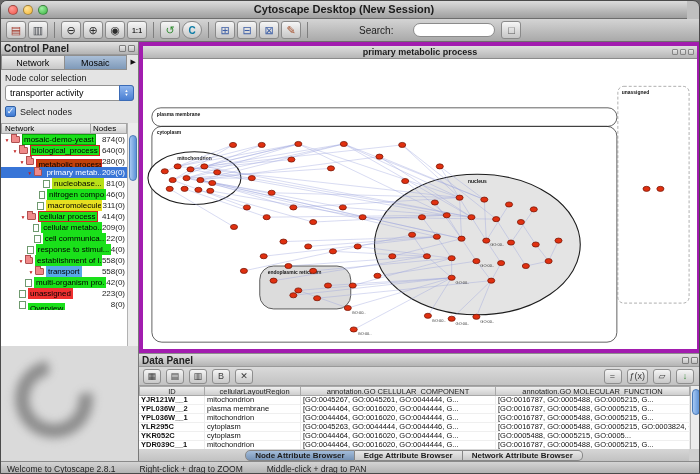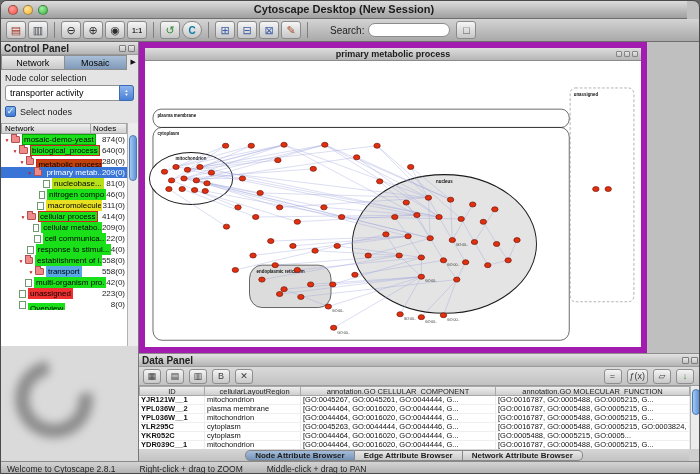--- a/index.html
+++ b/index.html
@@ -13,21 +13,21 @@
   .tl.red{background:radial-gradient(circle at 35% 30%,#ff9d97,#f1544a)}
   .tl.yel{background:radial-gradient(circle at 35% 30%,#ffe39a,#f5b733)}
   .tl.grn{background:radial-gradient(circle at 35% 30%,#9ef0a1,#38b23f)}
   
   .toolbar{position:absolute;left:0;top:18px;right:0;height:23px;background:linear-gradient(#d4d4d4,#a9a9a9);border-bottom:1px solid #6f6f6f;display:flex;align-items:center;padding:0 5px}
   .tbicons{display:flex;align-items:center;gap:2px}
   .tbtn{width:20px;height:18px;border:1px solid #8a8a8a;border-radius:3px;background:linear-gradient(#f6f6f6,#c6c6c6);display:flex;align-items:center;justify-content:center;font-size:11px;cursor:default}
   .tbtn.small{font-size:7px;font-weight:bold}
   .tbtn.round{border-radius:9px;font-weight:bold;font-size:10px}
   .tsep{width:1px;height:16px;background:#7f7f7f;margin:0 4px}
-  .searchwrap{display:flex;align-items:center;gap:4px;margin-left:18px}
+  .searchwrap{display:flex;align-items:center;gap:20px;margin-left:47px}
   .slabel{font-size:10px;color:#1d1d1d}
   .sinput{width:82px;height:14px;border:1px solid #8b8b8b;border-radius:7px;font-size:9px;padding:0 6px;background:#fff;outline:none}
   
   .cpanel{position:absolute;left:0;top:41px;width:138px;height:419px;background:#e4e4e4;border-right:1px solid #787878}
   .phead{position:absolute;left:0;top:0;right:0;height:13px;background:linear-gradient(#e2e2e2,#b4b4b4);border-bottom:1px solid #9a9a9a;display:flex;justify-content:space-between;align-items:center;padding:0 3px}
   .phtitle{font-size:10px;font-weight:bold;color:#222}
   .pbtns{display:flex;gap:2px}
   .pbtn{width:7px;height:7px;border:1px solid #7d7d7d;background:linear-gradient(#e9e9e9,#c2c2c2);border-radius:1px}
   .cptabs{position:absolute;left:0;top:13px;right:11px;height:15px;display:flex}
   .cptab{flex:1;font-size:9px;text-align:center;line-height:14px;background:linear-gradient(#ececec,#c8c8c8);border:1px solid #8e8e8e;border-left:none;overflow:hidden;white-space:nowrap}
@@ -56,21 +56,21 @@
   .tfile{width:7px;height:8px;background:#fff;border:1px solid #6f9a6f}
   .tchip{font-size:8px;line-height:9px;color:#000;padding:0 1px;border:1px solid transparent;white-space:nowrap;overflow:hidden;max-width:84px}
   .trow.sel .tchip{background:transparent !important;color:#fff;border-color:transparent !important}
   .tval{margin-left:auto;font-size:8px;color:#1c1c1c;padding-right:2px;white-space:nowrap}
   .trow.sel .tval{color:#fff}
   .treescroll{position:absolute;top:81px;right:0;width:11px;height:223px;background:#ececec;border-left:1px solid #b2b2b2}
   .sthumb{position:absolute;top:12px;left:1px;width:8px;height:46px;border-radius:4px;background:linear-gradient(90deg,#a6c8f2,#5e93d8);border:1px solid #4a7ab8}
   .watermark{position:absolute;left:0;top:304px;right:0;bottom:0;background:#dadada;overflow:hidden}
   .swirl{position:absolute;left:14px;top:14px;width:78px;height:78px;border:14px solid #4c4c4c;border-top-color:transparent;border-radius:50%;filter:blur(5px);opacity:.55;transform:rotate(35deg)}
   
-  .nframe{position:absolute;left:138px;top:41px;width:508px;height:311px;border:6px solid #a21caf;background:#fff}
+  .nframe{position:absolute;left:138px;top:41px;width:562px;height:311px;border:4px solid #a21caf;background:#fff}
   .nfhead{position:relative;height:13px;background:linear-gradient(#dedede,#b6b6b6);border-bottom:1px solid #8b8b8b;display:flex;align-items:center;justify-content:center;font-size:9px;font-weight:bold;color:#1b1b1b}
   .nfbtns{position:absolute;right:3px;top:3px;display:flex;gap:2px}
   .nfbtn{width:6px;height:6px;border:1px solid #858585;background:linear-gradient(#e8e8e8,#c4c4c4);border-radius:1px}
   .ncanvas{position:absolute;left:0;top:13px;right:0;bottom:0;background:#fff;overflow:hidden}
   .ncanvas svg{width:100%;height:100%;display:block}
   .edge{stroke:#98a0dc;stroke-width:.7;opacity:.55}
   .gnode{fill:#e03010;stroke:#7a1808;stroke-width:.8}
   .rlabel{font-size:5px;font-weight:bold;fill:#111;font-family:"Liberation Sans",sans-serif}
   .nlabel{font-size:4px;fill:#333;font-family:"Liberation Sans",sans-serif}
   

